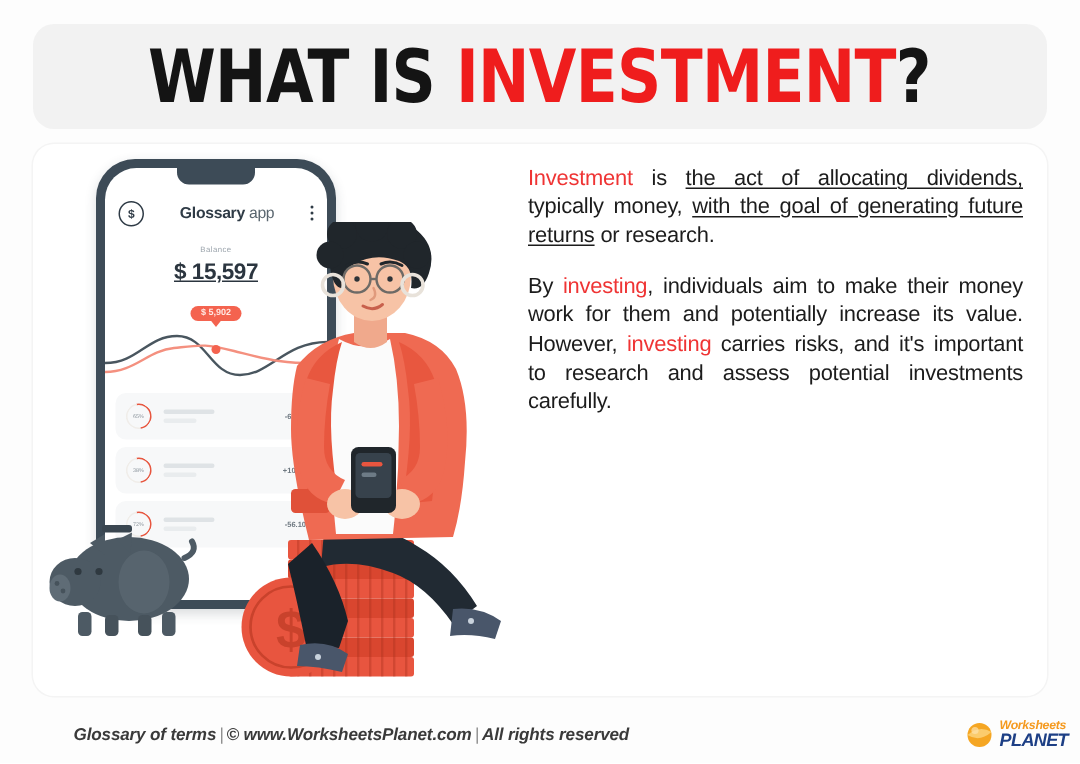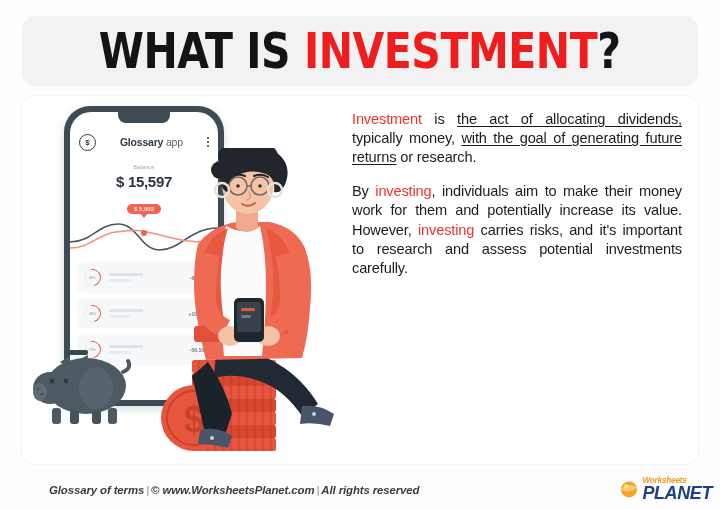--- a/index.html
+++ b/index.html
@@ -71,21 +71,21 @@
   .app-name .light{font-weight:normal;color:#5a666f;}
   .dots{display:flex;flex-direction:column;gap:1.6px;flex:0 0 auto;}
   .dots i{width:2.2px;height:2.2px;border-radius:50%;background:#2f3b46;display:block;}
 
   .bal-label{
     position:absolute;left:0;right:0;top:52px;text-align:center;
     font-size:5.2px;color:#9aa3ab;letter-spacing:.3px;
   }
   .bal-value{
     position:absolute;left:0;right:0;top:61px;text-align:center;
-    font-size:15px;font-weight:bold;color:#2b353f;letter-spacing:-.3px;
+    font-size:15px;font-weight:bold;color:#2b353f;letter-spacing:-.3px;text-decoration:underline;
   }
 
   .chart-wrap{position:absolute;left:0;right:0;top:86px;height:64px;}
   .tooltip{
     position:absolute;left:50%;top:6px;transform:translateX(-50%);
     background:#f4634f;color:#ffe7e2;border-radius:5px;
     padding:2px 7px;font-size:6px;font-weight:bold;white-space:nowrap;
     z-index:3;
   }
   .tooltip:after{
@@ -155,21 +155,21 @@
   .logo{
     position:absolute;right:24px;top:50%;transform:translateY(-50%);
     display:flex;align-items:center;gap:3px;
   }
   .logo-mark{width:20px;height:20px;flex:0 0 auto;}
   .logo-words{line-height:1;}
   .logo-top{
     font-size:8.2px;font-weight:bold;color:#f59a1f;letter-spacing:-.2px;display:block;
   }
   .logo-bot{
-    font-size:18px;font-weight:bold;color:#1d3f85;letter-spacing:-.4px;display:block;
+    font-size:12px;font-weight:bold;color:#1d3f85;letter-spacing:-.4px;display:block;
     margin-top:-1px;
   }
 </style>
 </head>
 <body>
 
 <div class="page">
 
   <div class="title-banner">
     <div class="title-text"><span>WHAT IS </span><span class="red">INVESTMENT</span><span>?</span></div>

